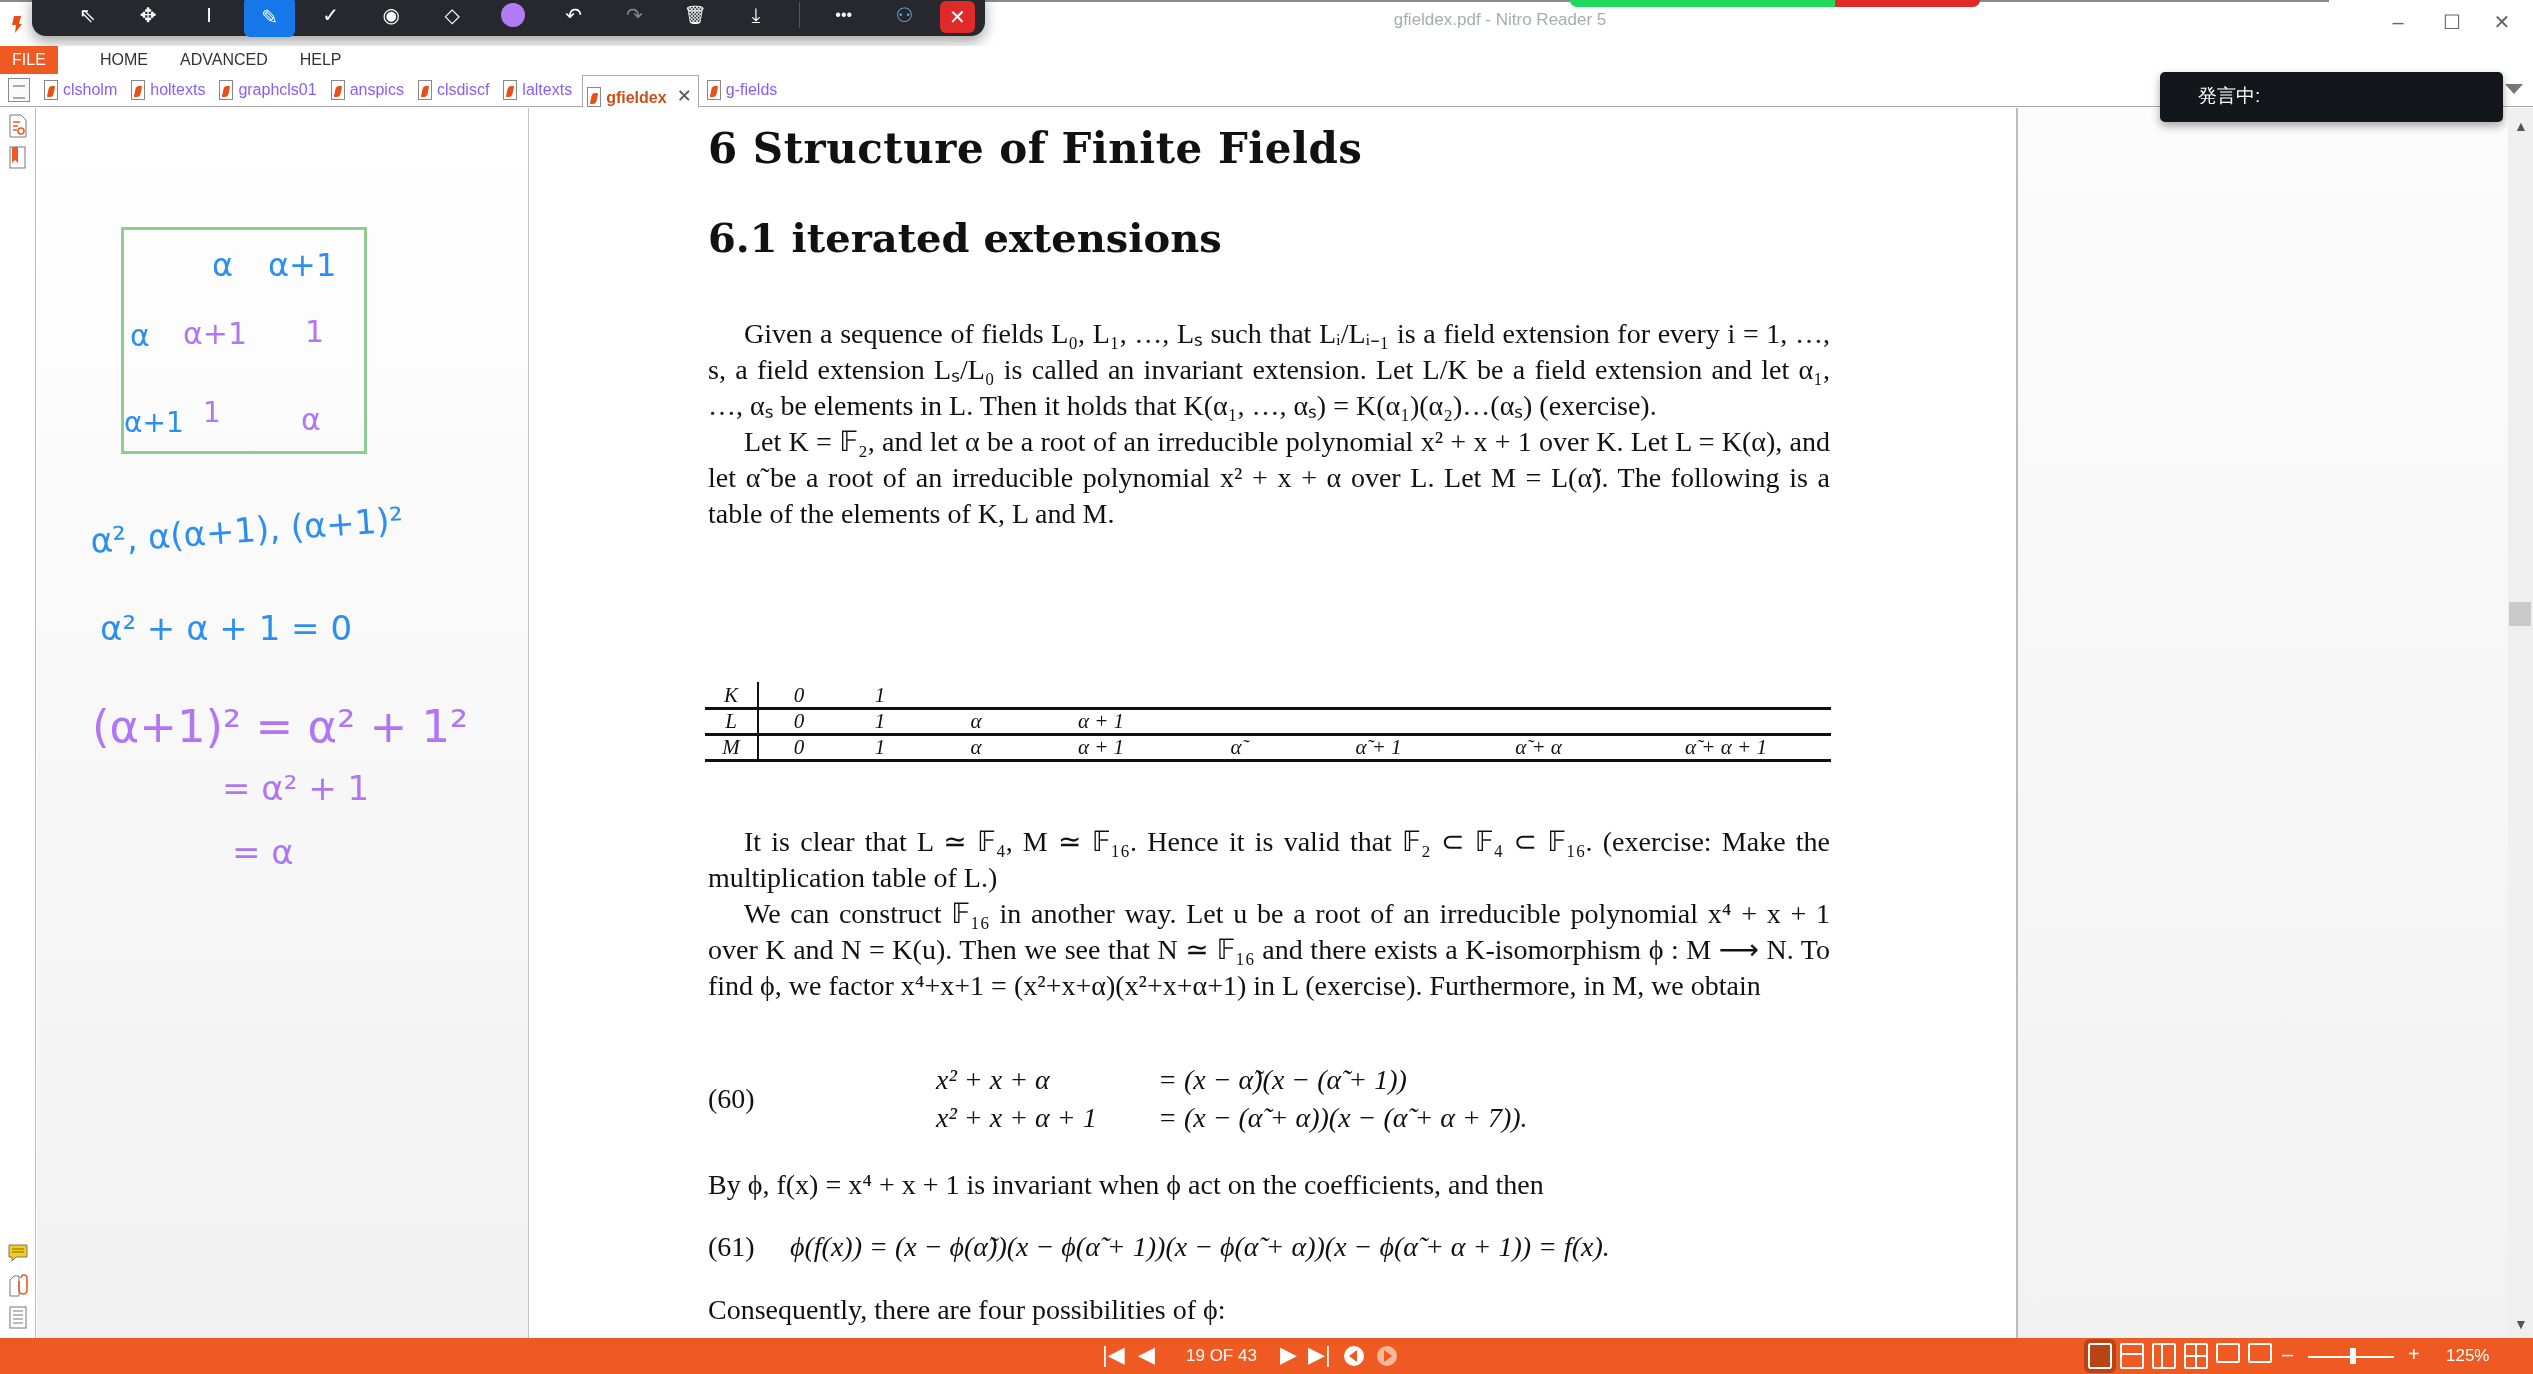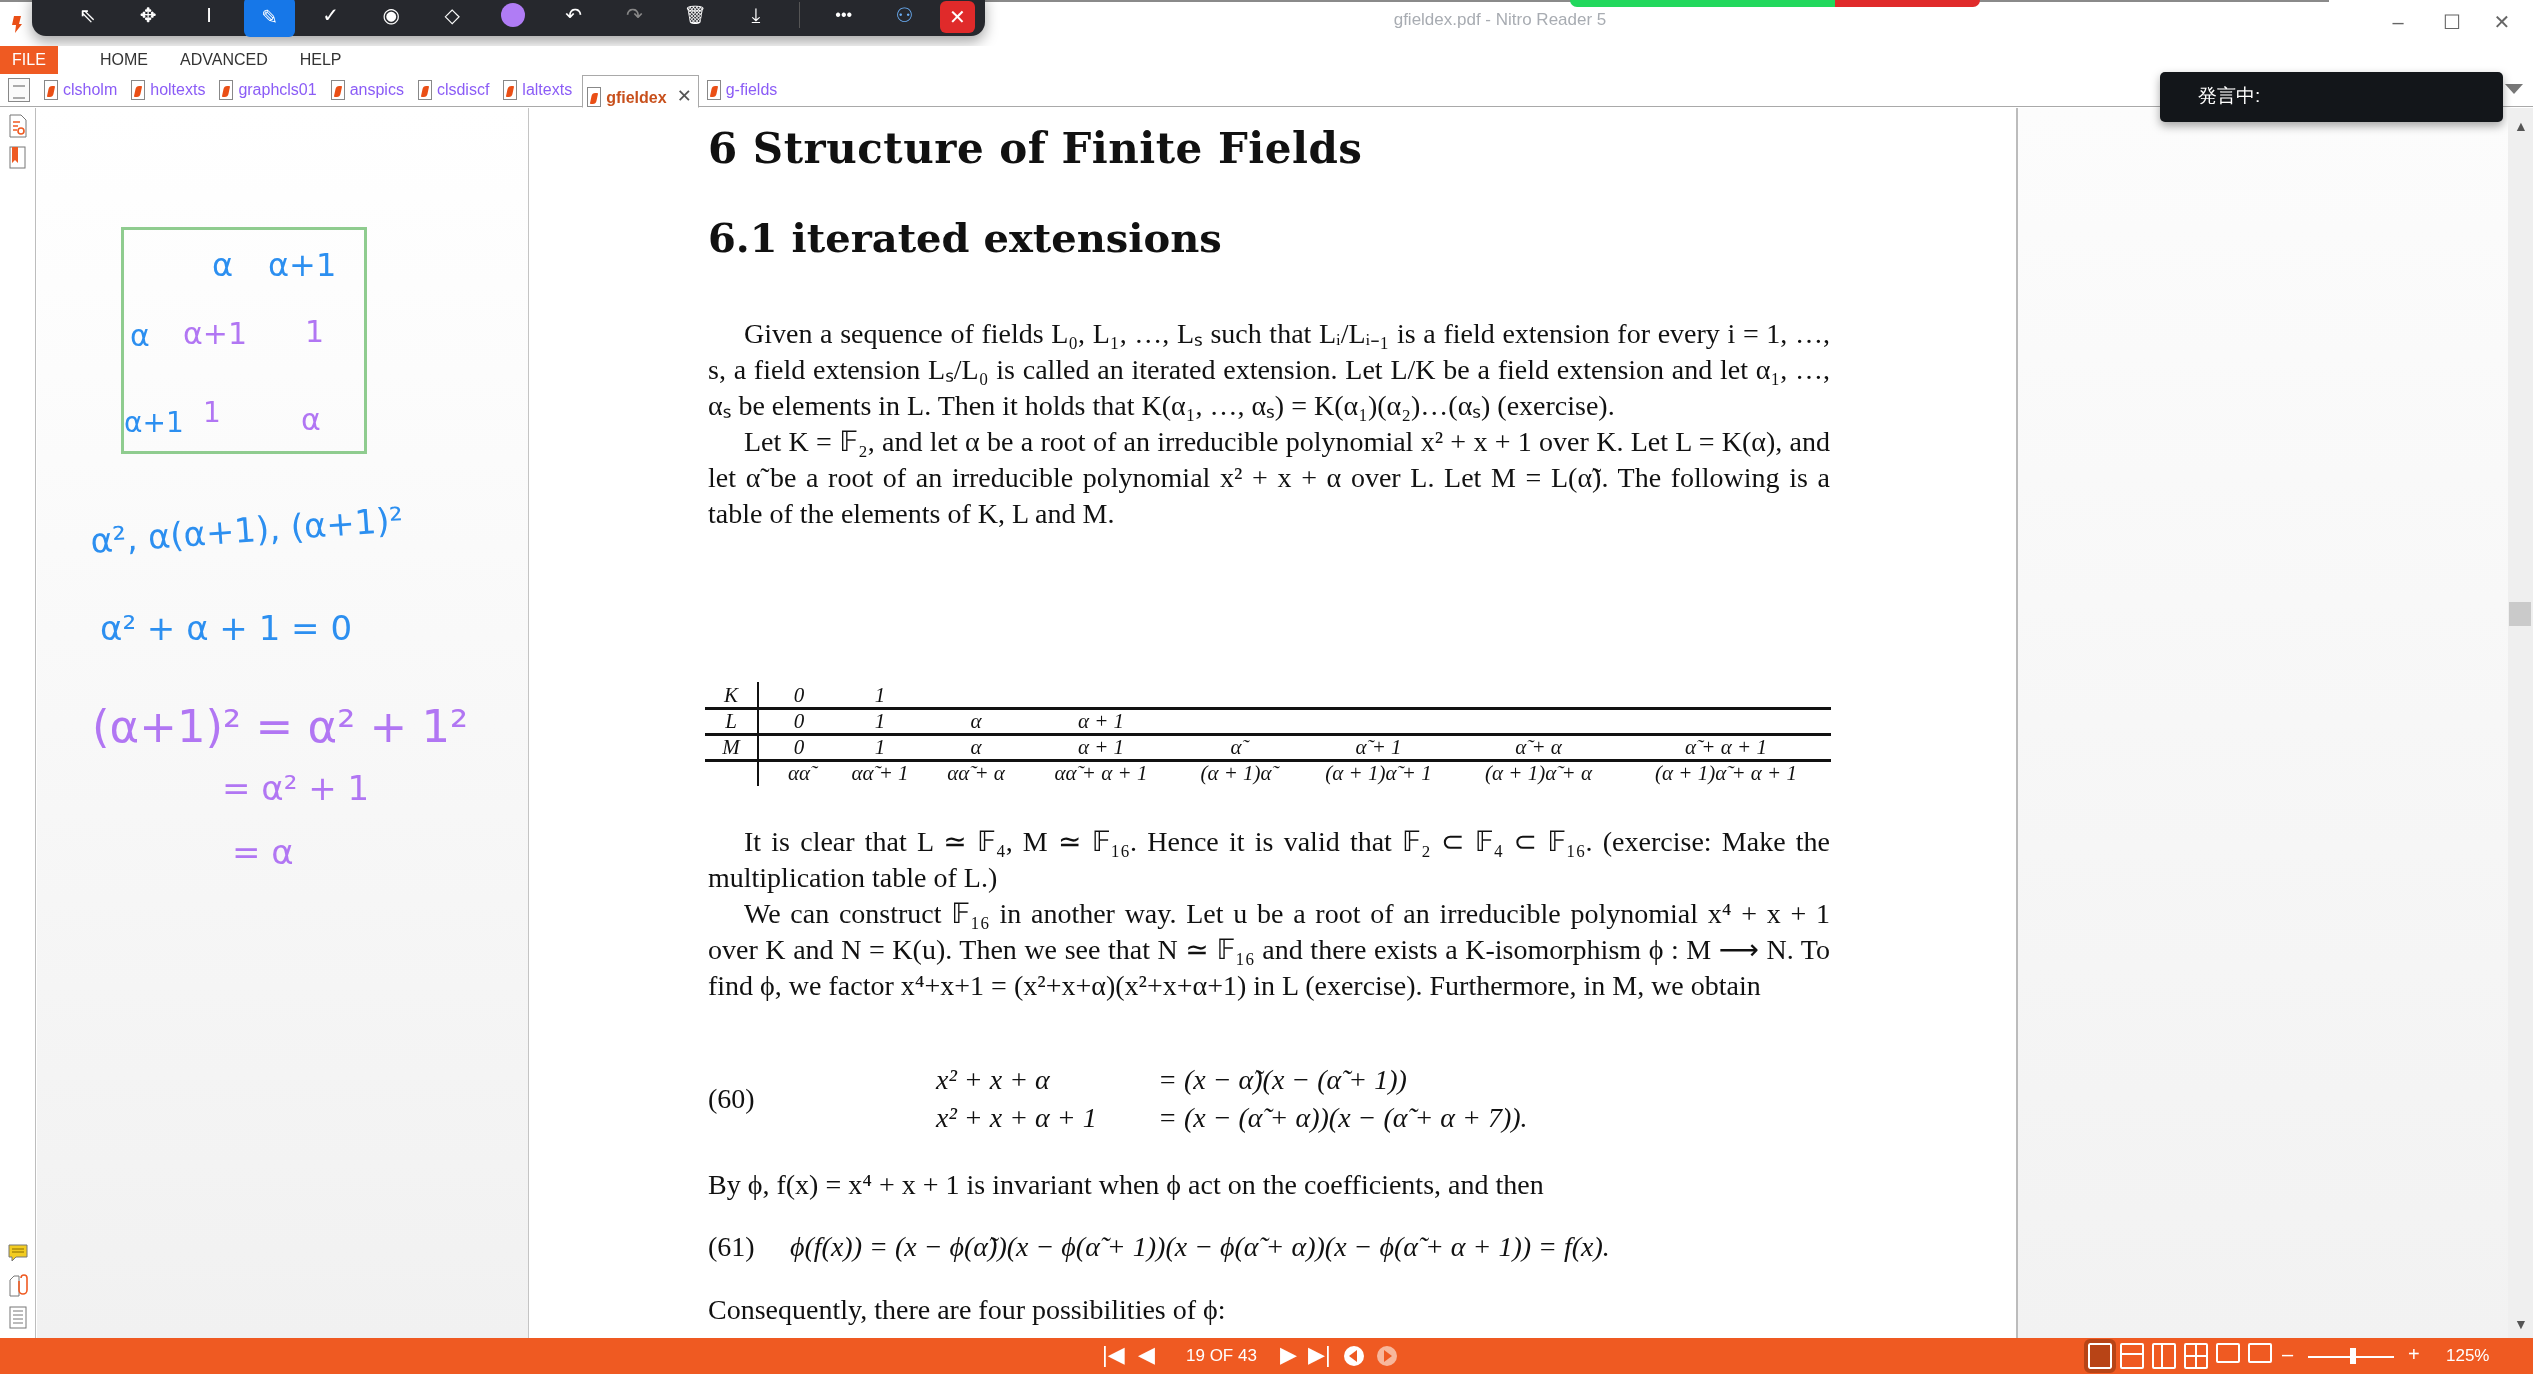--- a/index.html
+++ b/index.html
@@ -219,21 +219,21 @@
 <div class="hw purple" style="left:222px;top:768px;font-size:34px;">= α² + 1</div>
 <div class="hw purple" style="left:232px;top:832px;font-size:34px;">= α</div>
 
 <div id="doc-area" class="abs"></div>
 <div id="page" class="abs"></div>
 
 <div id="h1" class="abs serif">6  Structure of Finite Fields</div>
 <div id="h2" class="abs serif">6.1  iterated extensions</div>
 
 <div class="para" style="top:316px;">
-  <p>Given a sequence of fields L₀, L₁, …, Lₛ such that Lᵢ/Lᵢ₋₁ is a field extension for every i = 1, …, s, a field extension Lₛ/L₀ is called an iterated extension. Let L/K be a field extension and let α₁, …, αₛ be elements in L. Then it holds that K(α₁, …, αₛ) = K(α₁)(α₂)…(αₛ) (exercise).</p>
+  <p>Given a sequence of fields L₀, L₁, …, Lₛ such that Lᵢ/Lᵢ₋₁ is a field extension for every i = 1, …, s, a field extension Lₛ/L₀ is called an invariant extension. Let L/K be a field extension and let α₁, …, αₛ be elements in L. Then it holds that K(α₁, …, αₛ) = K(α₁)(α₂)…(αₛ) (exercise).</p>
   <p>Let K = 𝔽₂, and let α be a root of an irreducible polynomial x² + x + 1 over K. Let L = K(α), and let α̃ be a root of an irreducible polynomial x² + x + α over L. Let M = L(α̃). The following is a table of the elements of K, L and M.</p>
 </div>
 
 <div id="elem-table" class="abs">
   <div class="trow rule">
     <div class="tlabel">K</div>
     <div class="tcell tc0">0</div>
     <div class="tcell tc1">1</div>
   </div>
   <div class="trow rule">
@@ -247,31 +247,20 @@
     <div class="tlabel">M</div>
     <div class="tcell tc0">0</div>
     <div class="tcell tc1">1</div>
     <div class="tcell tc2">α</div>
     <div class="tcell tc3">α + 1</div>
     <div class="tcell tc4">α̃</div>
     <div class="tcell tc5">α̃ + 1</div>
     <div class="tcell tc6">α̃ + α</div>
     <div class="tcell tc7">α̃ + α + 1</div>
   </div>
-  <div class="trow">
-    <div class="tlabel"></div>
-    <div class="tcell tc0">αα̃</div>
-    <div class="tcell tc1">αα̃ + 1</div>
-    <div class="tcell tc2">αα̃ + α</div>
-    <div class="tcell tc3">αα̃ + α + 1</div>
-    <div class="tcell tc4">(α + 1)α̃</div>
-    <div class="tcell tc5">(α + 1)α̃ + 1</div>
-    <div class="tcell tc6">(α + 1)α̃ + α</div>
-    <div class="tcell tc7">(α + 1)α̃ + α + 1</div>
-  </div>
 </div>
 
 <div class="para" style="top:824px;">
   <p>It is clear that L ≃ 𝔽₄, M ≃ 𝔽₁₆. Hence it is valid that 𝔽₂ ⊂ 𝔽₄ ⊂ 𝔽₁₆. (exercise: Make the multiplication table of L.)</p>
   <p>We can construct 𝔽₁₆ in another way. Let u be a root of an irreducible polynomial x⁴ + x + 1 over K and N = K(u). Then we see that N ≃ 𝔽₁₆ and there exists a K-isomorphism ϕ : M ⟶ N. To find ϕ, we factor x⁴+x+1 = (x²+x+α)(x²+x+α+1) in L (exercise). Furthermore, in M, we obtain</p>
 </div>
 
 <div class="eq" style="left:708px;top:1083px;">(60)</div>
 <div class="eq eqi" style="left:936px;top:1064px;">x² + x + α</div>
 <div class="eq eqi" style="left:1158px;top:1064px;">= (x − α̃)(x − (α̃ + 1))</div>

